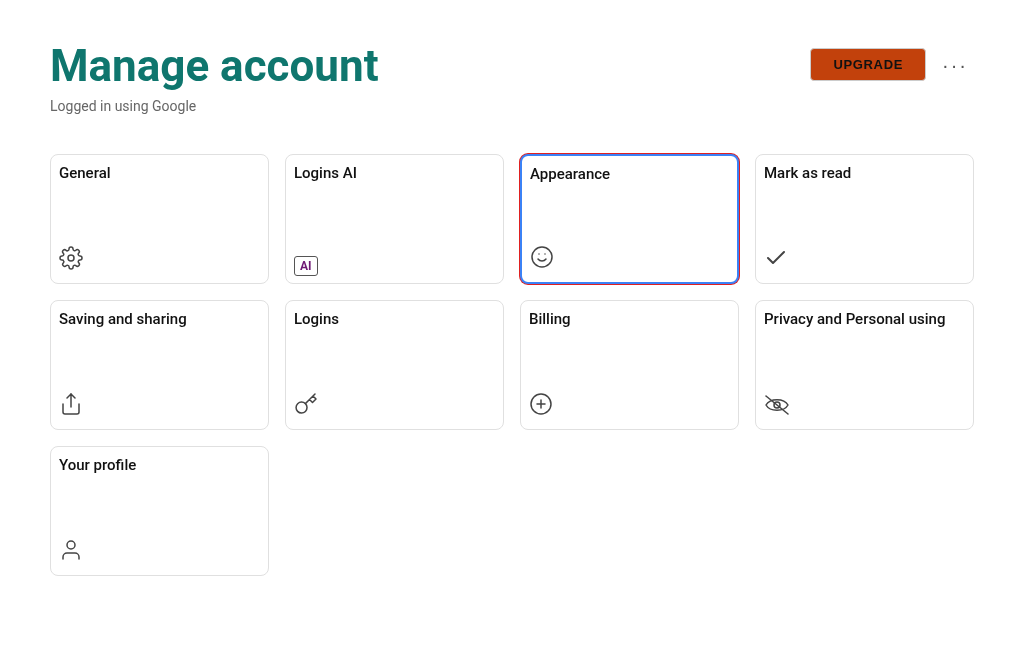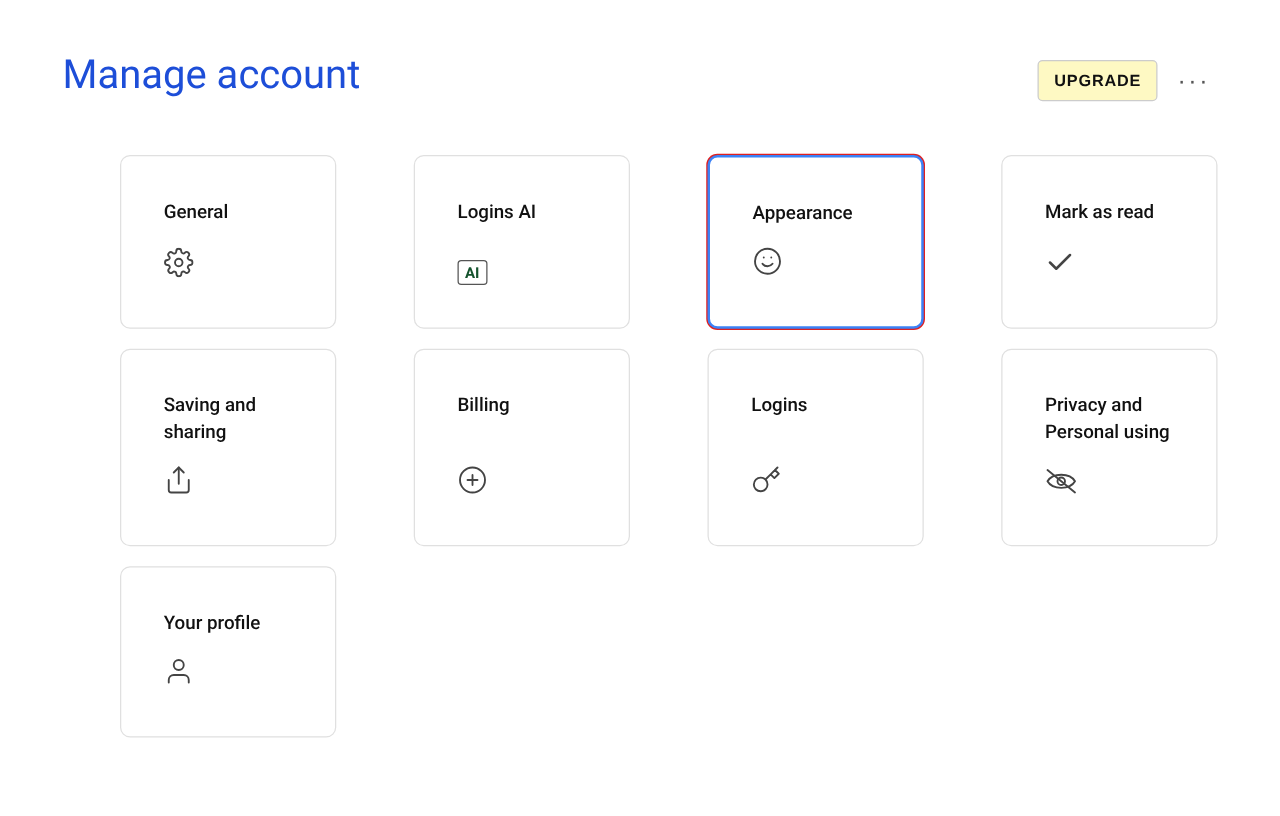--- a/index.html
+++ b/index.html
@@ -18,42 +18,42 @@
     }
 
     .header {
       display: flex;
       justify-content: space-between;
       align-items: flex-start;
       margin-bottom: 40px;
     }
 
     .header-left h1 {
-      font-size: 32px;
-      font-weight: 400;
-      color: #1d4ed8;
+      font-size: 44px;
+      font-weight: 700;
+      color: #0f766e;
       margin-bottom: 6px;
     }
 
     .header-left p {
       font-size: 14px;
       color: #666666;
     }
 
     .header-right {
       display: flex;
       align-items: center;
       gap: 10px;
       margin-top: 8px;
     }
 
     .upgrade-btn {
       border: 1px solid #cccccc;
-      background: #fef9c3;
-      padding: 8px 12px;
+      background: #c2410c;
+      padding: 8px 22px;
       font-size: 13px;
       font-weight: 600;
       letter-spacing: 0.05em;
       cursor: pointer;
       border-radius: 4px;
       color: #111111;
     }
 
     .more-btn {
       background: none;
@@ -68,29 +68,28 @@
 
     .grid {
       display: grid;
       grid-template-columns: repeat(4, 1fr);
       gap: 16px;
     }
 
     .card {
       border: 1px solid #e0e0e0;
       border-radius: 8px;
-      padding: 34px;
+      padding: 8px;
       cursor: pointer;
       background: #ffffff;
       min-height: 130px;
       display: flex;
       flex-direction: column;
       justify-content: space-between;
       transition: background 0.15s;
-      margin-left: 46px;
     }
 
     .card.selected {
       border: 2px solid #3b82f6;
       box-shadow: 0 0 0 1px #e02020;
     }
 
     .card-title {
       font-size: 15px;
       font-weight: 500;
@@ -103,38 +102,39 @@
       color: #444444;
       margin-top: 16px;
     }
   </style>
 </head>
 <body>
 
 <div class="header">
   <div class="header-left">
     <h1>Manage account</h1>
+    <p>Logged in using Google</p>
   </div>
   <div class="header-right">
     <button class="upgrade-btn">UPGRADE</button>
     <button class="more-btn">···</button>
   </div>
 </div>
 
 <div class="grid" id="cards-grid">
 <div class="card">
       <div class="card-title">General</div>
       <div class="card-icon"><svg width="24" height="24" viewBox="0 0 24 24" fill="none" stroke="#444" stroke-width="1.5" stroke-linecap="round" stroke-linejoin="round">
           <circle cx="12" cy="12" r="3"></circle>
           <path d="M19.4 15a1.65 1.65 0 0 0 .33 1.82l.06.06a2 2 0 0 1-2.83 2.83l-.06-.06a1.65 1.65 0 0 0-1.82-.33 1.65 1.65 0 0 0-1 1.51V21a2 2 0 0 1-4 0v-.09A1.65 1.65 0 0 0 9 19.4a1.65 1.65 0 0 0-1.82.33l-.06.06a2 2 0 0 1-2.83-2.83l.06-.06A1.65 1.65 0 0 0 4.68 15a1.65 1.65 0 0 0-1.51-1H3a2 2 0 0 1 0-4h.09A1.65 1.65 0 0 0 4.6 9a1.65 1.65 0 0 0-.33-1.82l-.06-.06a2 2 0 0 1 2.83-2.83l.06.06A1.65 1.65 0 0 0 9 4.68a1.65 1.65 0 0 0 1-1.51V3a2 2 0 0 1 4 0v.09a1.65 1.65 0 0 0 1 1.51 1.65 1.65 0 0 0 1.82-.33l.06-.06a2 2 0 0 1 2.83 2.83l-.06.06A1.65 1.65 0 0 0 19.4 9a1.65 1.65 0 0 0 1.51 1H21a2 2 0 0 1 0 4h-.09a1.65 1.65 0 0 0-1.51 1z"></path>
         </svg></div>
     </div>
     <div class="card">
       <div class="card-title">Logins AI</div>
-      <div class="card-icon"><span style="font-size:12px;font-weight:700;border:1.5px solid #555;padding:2px 5px;border-radius:3px;color:#14532d;line-height:1.3">AI</span></div>
+      <div class="card-icon"><span style="font-size:12px;font-weight:700;border:1.5px solid #555;padding:2px 5px;border-radius:3px;color:#701a75;line-height:1.3">AI</span></div>
     </div>
     <div class="card selected">
       <div class="card-title">Appearance</div>
       <div class="card-icon"><svg width="24" height="24" viewBox="0 0 24 24" fill="none" stroke="#444" stroke-width="1.5" stroke-linecap="round" stroke-linejoin="round">
           <circle cx="12" cy="12" r="10"></circle>
           <path d="M8 14s1.5 2 4 2 4-2 4-2"></path>
           <line x1="9" y1="9" x2="9.01" y2="9"></line>
           <line x1="15" y1="9" x2="15.01" y2="9"></line>
         </svg></div>
     </div>
@@ -146,31 +146,31 @@
     </div>
     <div class="card">
       <div class="card-title">Saving and sharing</div>
       <div class="card-icon"><svg width="24" height="24" viewBox="0 0 24 24" fill="none" stroke="#444" stroke-width="1.5" stroke-linecap="round" stroke-linejoin="round">
           <path d="M4 12v8a2 2 0 0 0 2 2h12a2 2 0 0 0 2-2v-8"></path>
           <polyline points="16 6 12 2 8 6"></polyline>
           <line x1="12" y1="2" x2="12" y2="15"></line>
         </svg></div>
     </div>
     <div class="card">
+      <div class="card-title">Logins</div>
+      <div class="card-icon"><svg width="24" height="24" viewBox="0 0 24 24" fill="none" stroke="#444" stroke-width="1.5" stroke-linecap="round" stroke-linejoin="round">
+          <path d="M21 2l-2 2m-7.61 7.61a5.5 5.5 0 1 1-7.778 7.778 5.5 5.5 0 0 1 7.777-7.777zm0 0L15.5 7.5m0 0l3 3L22 7l-3-3m-3.5 3.5L19 4"></path>
+        </svg></div>
+    </div>
+    <div class="card">
       <div class="card-title">Billing</div>
       <div class="card-icon"><svg width="24" height="24" viewBox="0 0 24 24" fill="none" stroke="#444" stroke-width="1.5" stroke-linecap="round" stroke-linejoin="round">
           <circle cx="12" cy="12" r="10"></circle>
           <line x1="12" y1="8" x2="12" y2="16"></line>
           <line x1="8" y1="12" x2="16" y2="12"></line>
-        </svg></div>
-    </div>
-    <div class="card">
-      <div class="card-title">Logins</div>
-      <div class="card-icon"><svg width="24" height="24" viewBox="0 0 24 24" fill="none" stroke="#444" stroke-width="1.5" stroke-linecap="round" stroke-linejoin="round">
-          <path d="M21 2l-2 2m-7.61 7.61a5.5 5.5 0 1 1-7.778 7.778 5.5 5.5 0 0 1 7.777-7.777zm0 0L15.5 7.5m0 0l3 3L22 7l-3-3m-3.5 3.5L19 4"></path>
         </svg></div>
     </div>
     <div class="card">
       <div class="card-title">Privacy and Personal using</div>
       <div class="card-icon"><svg width="26" height="22" viewBox="0 0 26 22" fill="none" stroke="#444" stroke-width="1.5" stroke-linecap="round" stroke-linejoin="round">
           <path d="M2 11 C6 4, 20 4, 24 11 C20 18, 6 18, 2 11Z"></path>
           <circle cx="13" cy="11" r="3"></circle>
           <line x1="2" y1="2" x2="24" y2="20" stroke="#444" stroke-width="1.5"></line>
         </svg></div>
     </div>

